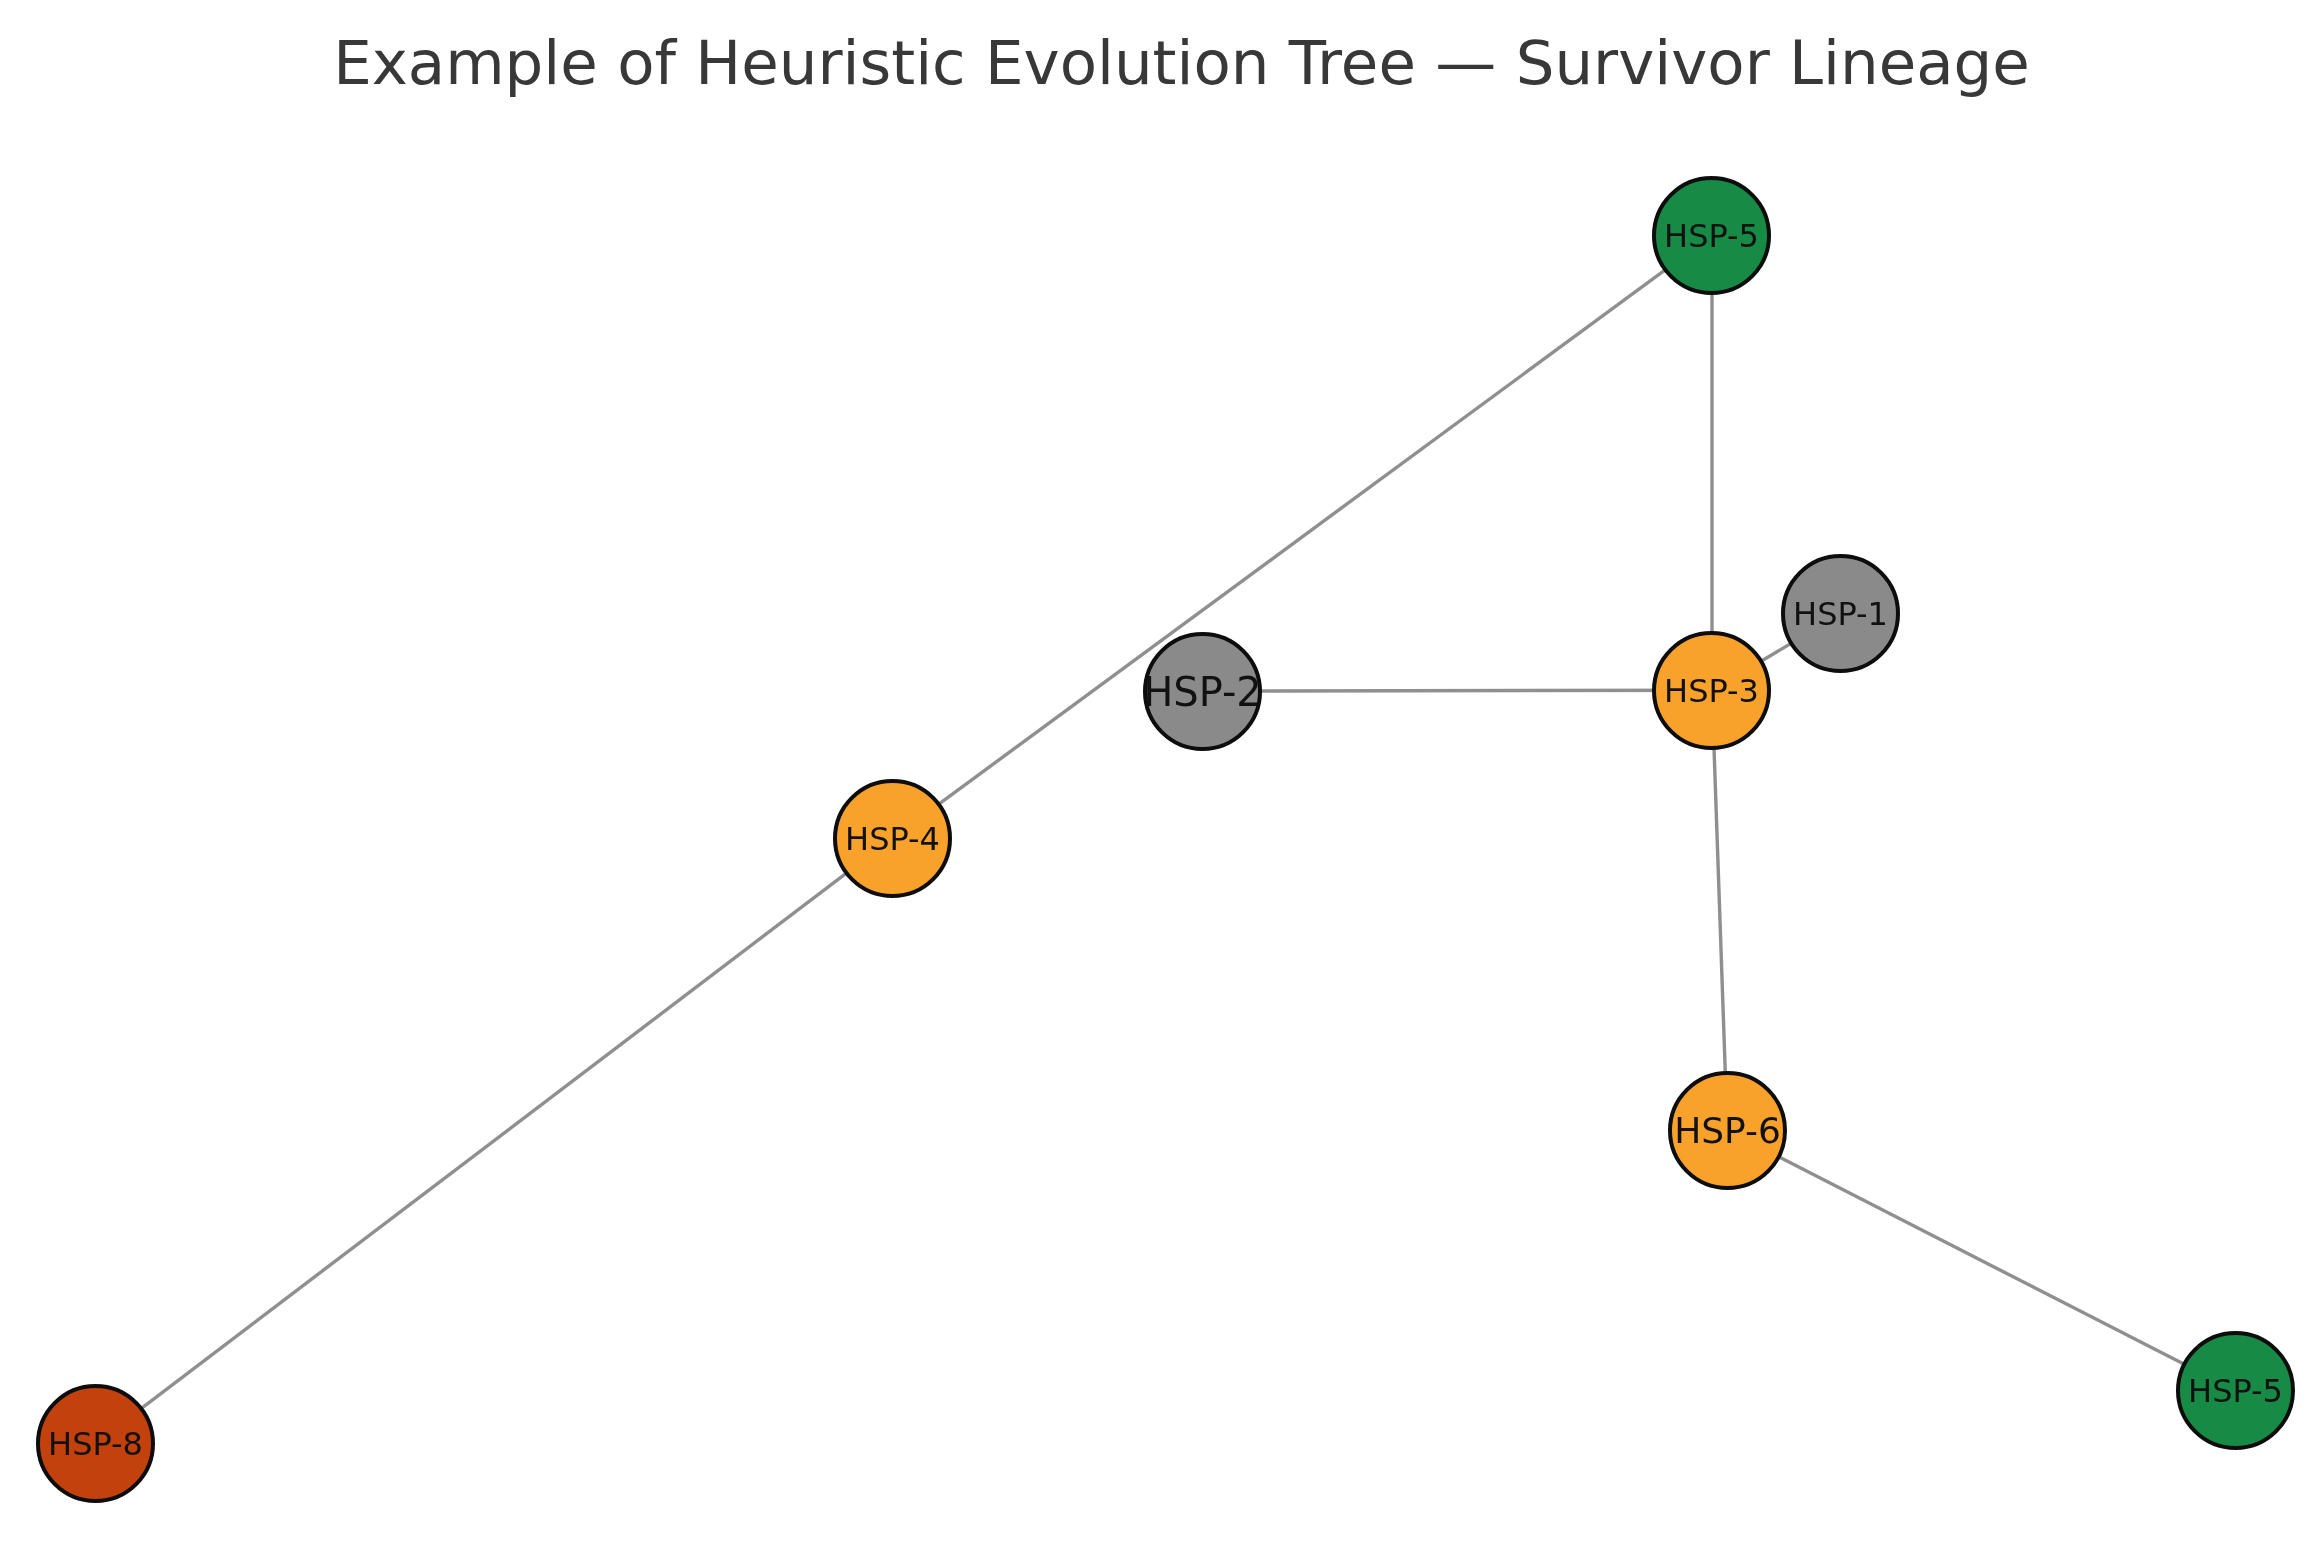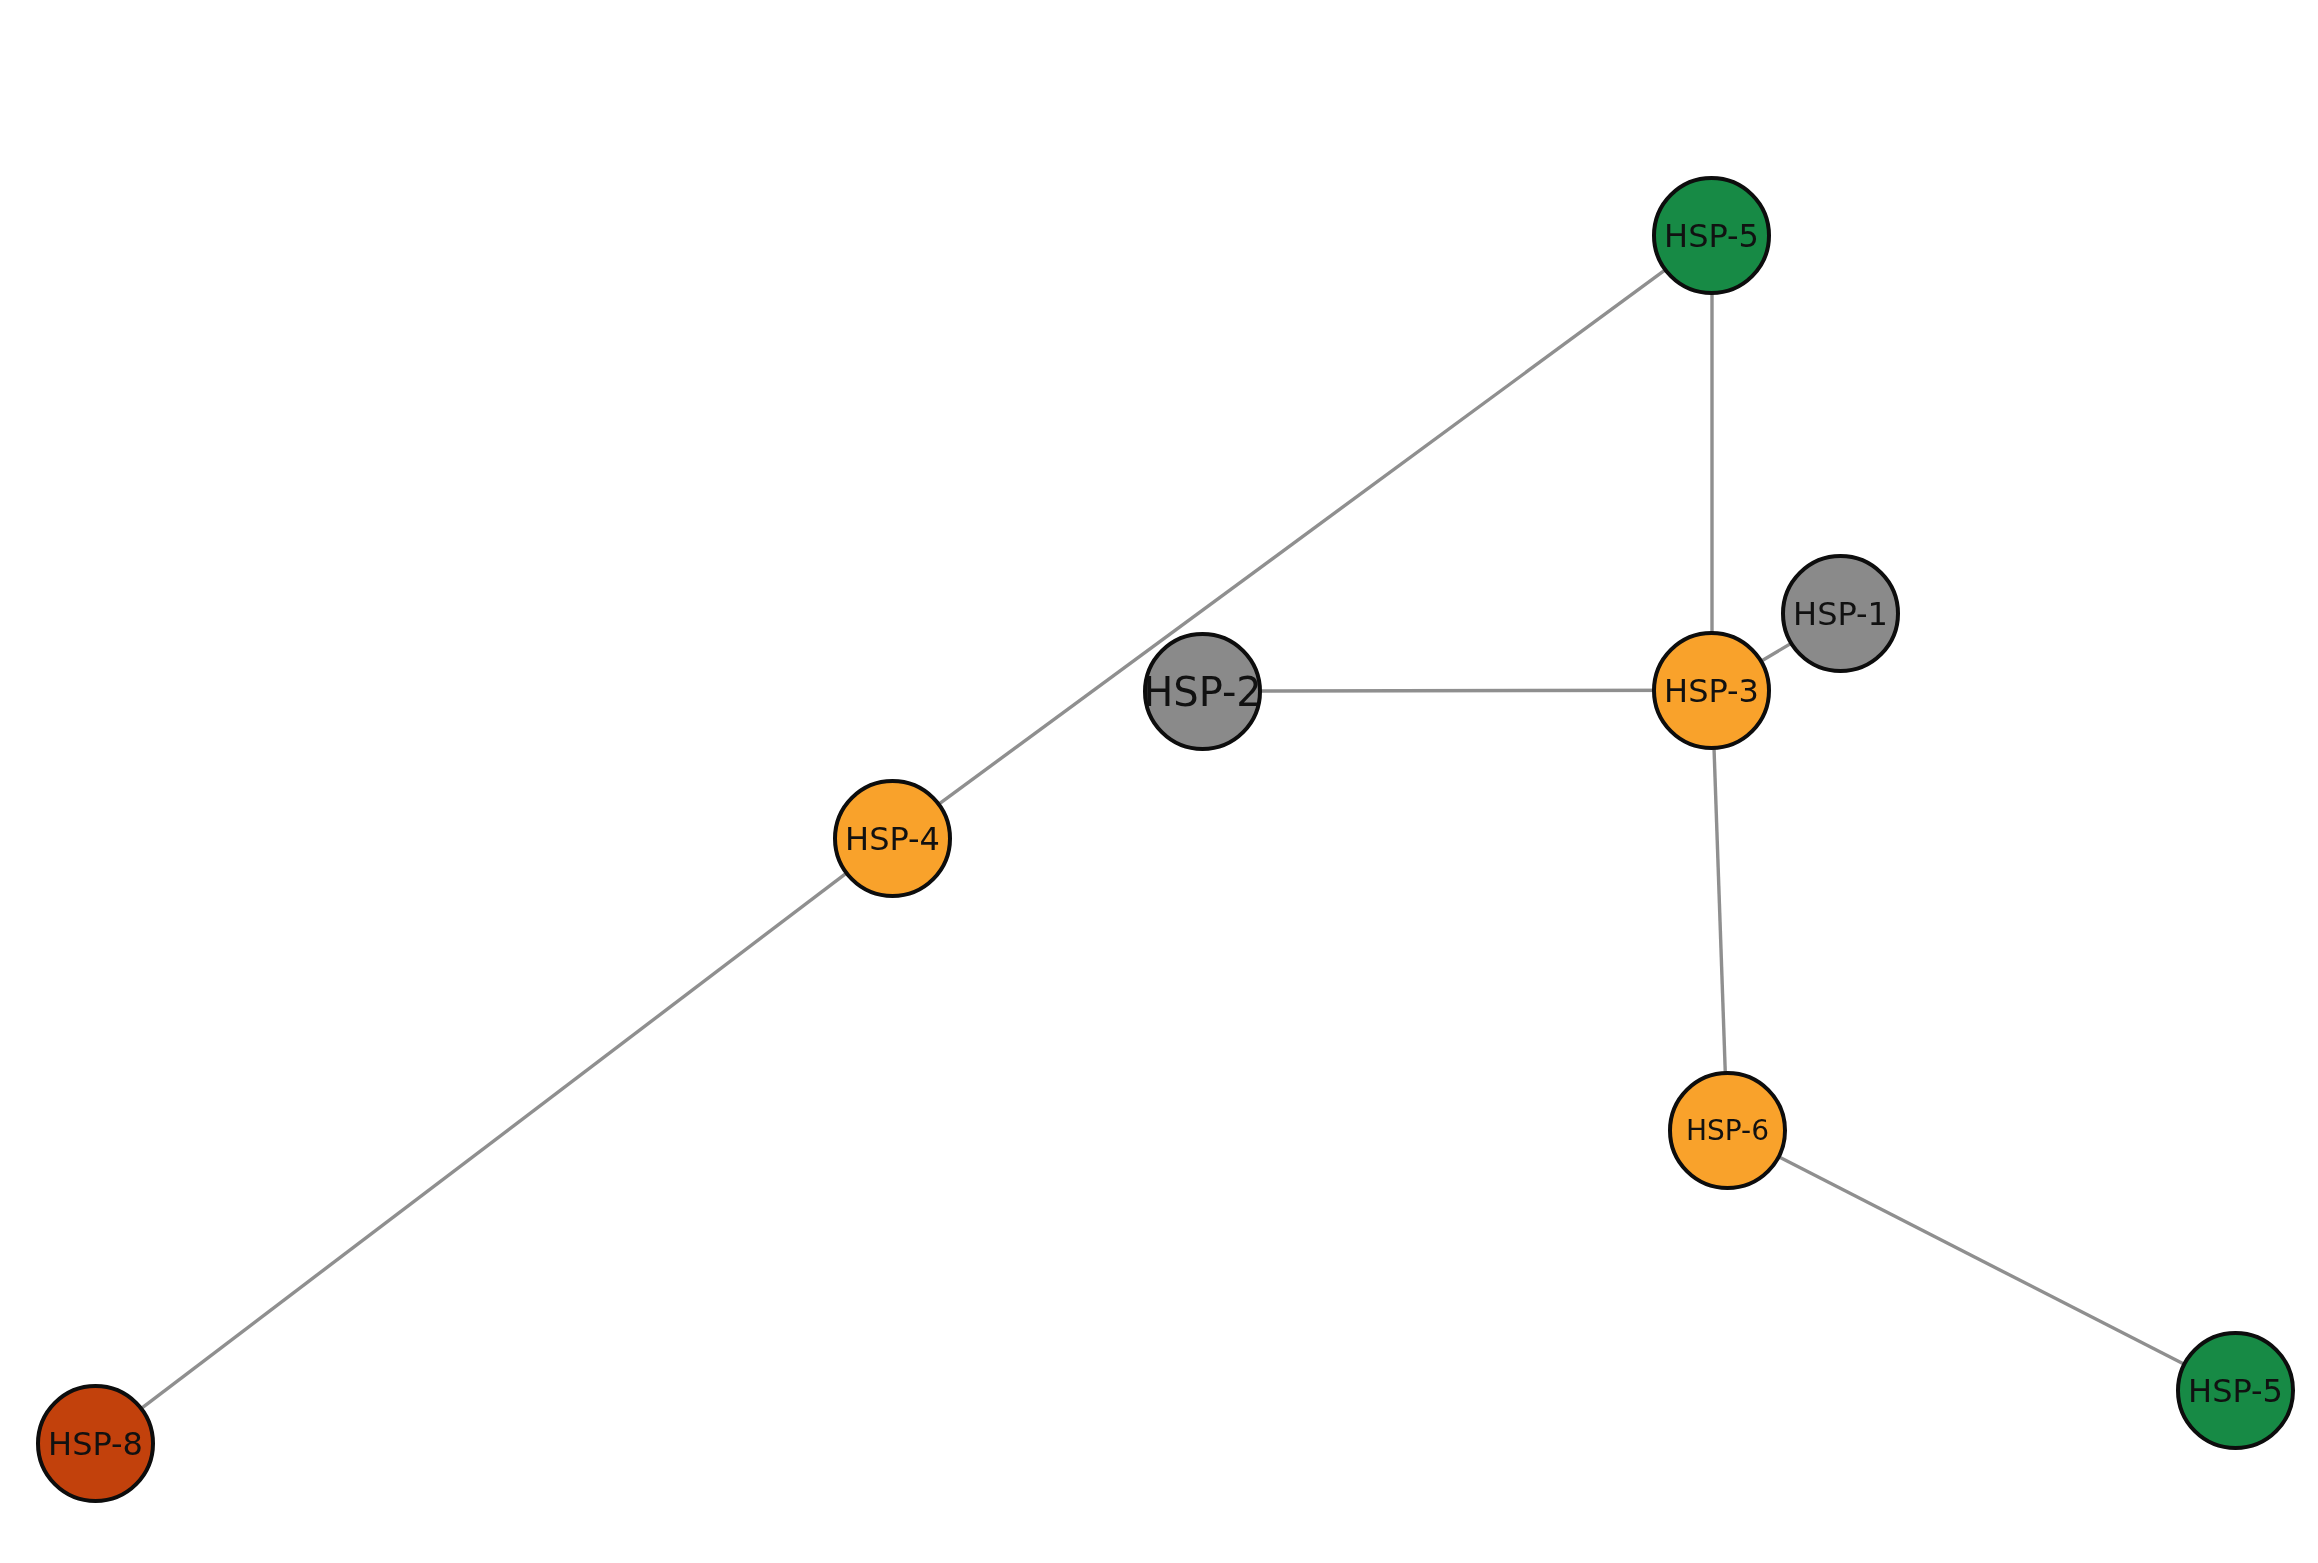--- a/index.html
+++ b/index.html
@@ -55,37 +55,38 @@
 <div class="figure" style="background: rgb(255, 255, 255);">
   <svg class="edge-layer" width="2319" height="1564" viewBox="0 0 2728 1840" xmlns="http://www.w3.org/2000/svg">
       <line x1="2014" y1="277" x2="1050" y2="986" stroke="#8F8F8F" stroke-width="4"></line>
       <line x1="1050" y1="986" x2="112" y2="1698" stroke="#8F8F8F" stroke-width="4"></line>
       <line x1="2014" y1="277" x2="2014" y2="812" stroke="#8F8F8F" stroke-width="4"></line>
       <line x1="1415" y1="813" x2="2014" y2="812" stroke="#8F8F8F" stroke-width="4"></line>
       <line x1="2166" y1="722" x2="2014" y2="812" stroke="#8F8F8F" stroke-width="4"></line>
       <line x1="2014" y1="812" x2="2032" y2="1330" stroke="#8F8F8F" stroke-width="4"></line>
       <line x1="2032" y1="1330" x2="2630" y2="1636" stroke="#8F8F8F" stroke-width="4"></line>
     </svg>
+  <div class="figure-title" style="color: rgb(56, 56, 56);">Example of Heuristic Evolution Tree — Survivor Lineage</div>
 <div class="node" style="width: 119px; height: 119px; left: 1781px; top: 554px; background: rgb(138, 138, 138); border: 4.2px solid rgb(13, 13, 13);">
       <span class="node-label" style="color: rgb(17, 17, 17); font-size: 32px;">HSP-1</span>
     </div>
     <div class="node" style="width: 119px; height: 119px; left: 1143px; top: 632px; background: rgb(138, 138, 138); border: 4.2px solid rgb(13, 13, 13);">
       <span class="node-label" style="color: rgb(17, 17, 17); font-size: 40px;">HSP-2</span>
     </div>
     <div class="node" style="width: 119px; height: 119px; left: 1652px; top: 631px; background: rgb(249, 162, 43); border: 4.2px solid rgb(13, 13, 13);">
       <span class="node-label" style="color: rgb(17, 17, 17); font-size: 32px;">HSP-3</span>
     </div>
     <div class="node" style="width: 119px; height: 119px; left: 833px; top: 779px; background: rgb(249, 162, 43); border: 4.2px solid rgb(13, 13, 13);">
       <span class="node-label" style="color: rgb(17, 17, 17); font-size: 32px;">HSP-4</span>
     </div>
     <div class="node" style="width: 119px; height: 119px; left: 1652px; top: 176px; background: rgb(23, 138, 69); border: 4.2px solid rgb(13, 13, 13);">
       <span class="node-label" style="color: rgb(17, 17, 17); font-size: 32px;">HSP-5</span>
     </div>
     <div class="node" style="width: 119px; height: 119px; left: 1668px; top: 1071px; background: rgb(249, 162, 43); border: 4.2px solid rgb(13, 13, 13);">
-      <span class="node-label" style="color: rgb(17, 17, 17); font-size: 28px;">HSP-6</span>
+      <span class="node-label" style="color: rgb(17, 17, 17); font-size: 36px;">HSP-6</span>
     </div>
     <div class="node" style="width: 119px; height: 119px; left: 2176px; top: 1331px; background: rgb(23, 138, 69); border: 4.2px solid rgb(13, 13, 13);">
       <span class="node-label" style="color: rgb(17, 17, 17); font-size: 32px;">HSP-5</span>
     </div>
     <div class="node" style="width: 119px; height: 119px; left: 36px; top: 1384px; background: #c2410c; border: 4.2px solid rgb(13, 13, 13);">
       <span class="node-label" style="color: rgb(17, 17, 17); font-size: 32px;">HSP-8</span>
     </div>
   </div>
 
 

